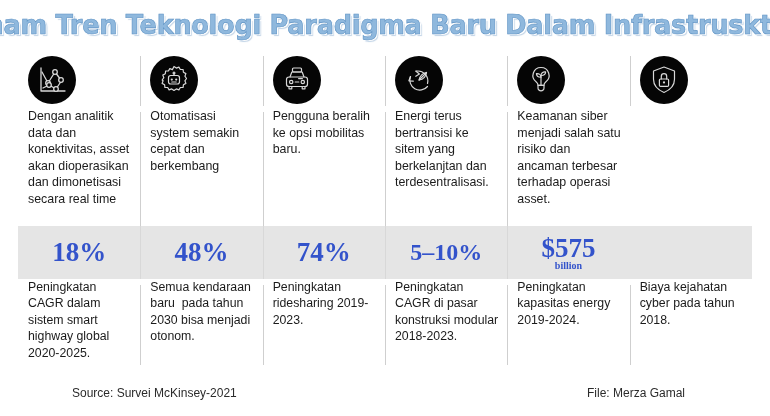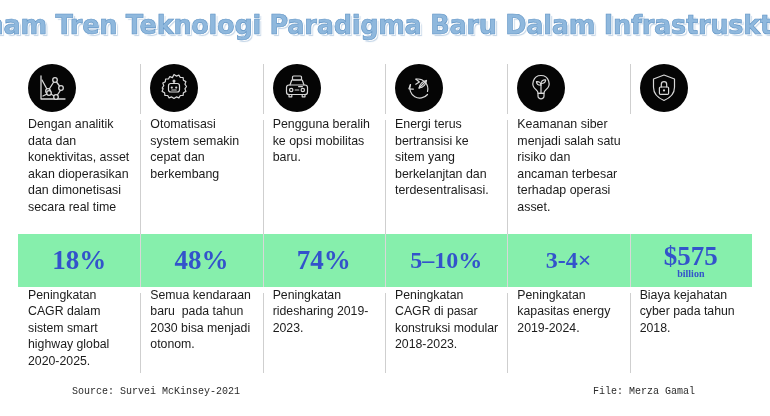--- a/index.html
+++ b/index.html
@@ -37,21 +37,21 @@
       -0.5px -0.5px 0 #ffffff,
        2.2px 2.2px 1px rgba(120,160,200,0.45);
     white-space: nowrap;
     transform: scaleX(0.985);
   }
 
   
   .board {
     position: relative;
     width: 734px;
-    margin: 12px auto;
+    margin: 4px auto;
   }
   .cols {
     display: grid;
     grid-template-columns: repeat(6, 1fr);
     position: relative;
   }
   .col {
     position: relative;
     padding: 0 9px 0 10px;
     box-sizing: border-box;
@@ -87,21 +87,21 @@
   .body-text {
     font-family: "Liberation Sans", sans-serif;
     font-size: 12.4px;
     line-height: 16.6px;
     color: #1b1b1b;
   }
 
   
   .stat-band {
     position: relative;
-    background: #86efac;
+    background: #e5e5e5;
   }
   .stat-row .col {
     height: 53px;
     display: flex;
     flex-direction: column;
     align-items: center;
     justify-content: center;
     padding: 0 6px;
   }
   .stat-row .col + .col::before { top: 0; background: #d8d8d8; }
@@ -136,26 +136,26 @@
     white-space: pre-wrap;
   }
 
   
   .footer {
     position: absolute;
     left: 0;
     right: 0;
     bottom: 10px;
     height: 20px;
-    font-family: Liberation Mono, monospace;
-    font-size: 10px;
+    font-family: Liberation Sans, sans-serif;
+    font-size: 12px;
     color: #2b2b2b;
   }
   .footer .src { position: absolute; left: 72px; top: 0; }
-  .footer .file { position: absolute; right: 75px; top: 0; }
+  .footer .file { position: absolute; right: 85px; top: 0; }
 </style>
 </head>
 <body>
 
 <div class="title-wrap">
   <div class="title">Enam Tren Teknologi Paradigma Baru Dalam Infrastrusktur</div>
 </div>
 
 <div class="board">
 
@@ -269,23 +269,20 @@
       <div class="col">
         <div class="stat-value">48%</div>
       </div>
       <div class="col">
         <div class="stat-value">74%</div>
       </div>
       <div class="col">
         <div class="stat-value small">5–10%</div>
       </div>
       <div class="col">
-        <div class="stat-value small">3-4×</div>
-      </div>
-      <div class="col">
         <div class="stat-value">$575</div>
         <div class="stat-sub">billion</div>
       </div>
     </div>
   </div>
 
   <div class="cols caption-row">
     <div class="col">
       <div class="caption-text">Peningkatan CAGR dalam sistem smart highway global 2020-2025.</div>
     </div>

